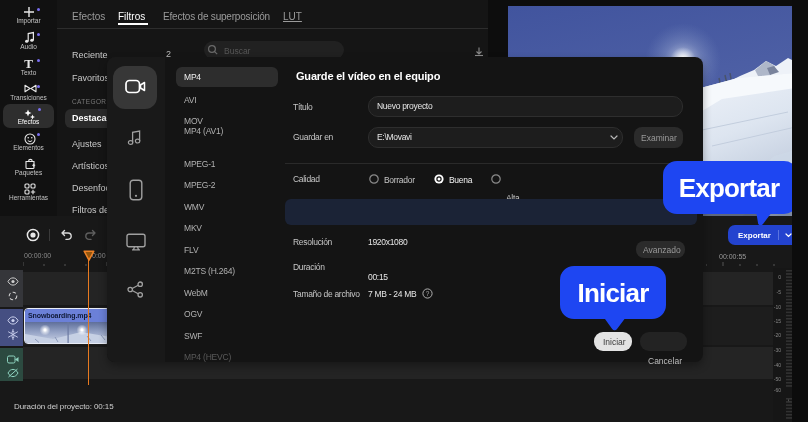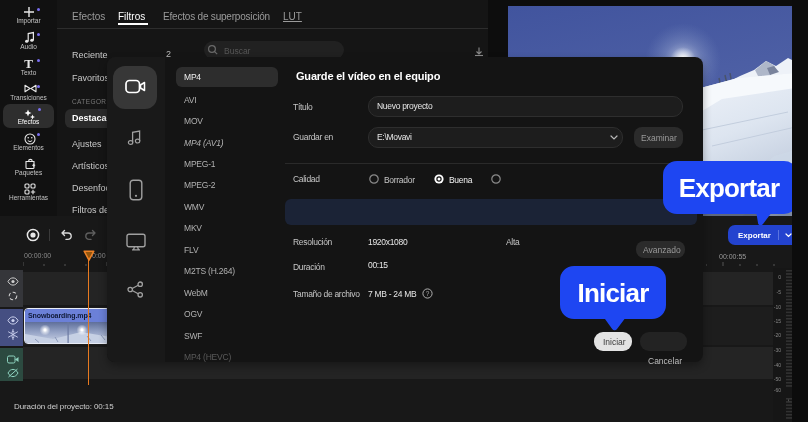--- a/index.html
+++ b/index.html
@@ -301,21 +301,21 @@
       <circle cx="13.2" cy="3.2" r="2.2" fill="none" stroke="#a0a0a0" stroke-width="1.3"></circle>
       <circle cx="3.2" cy="8.5" r="2.2" fill="none" stroke="#a0a0a0" stroke-width="1.3"></circle>
       <circle cx="13.2" cy="13.8" r="2.2" fill="none" stroke="#a0a0a0" stroke-width="1.3"></circle>
       <path d="M5.2 7.5l6-3.2M5.2 9.5l6 3.2" stroke="#a0a0a0" stroke-width="1.3"></path>
     </svg>
 
   <div class="abs" style="left:176px;top:67px;width:102px;height:20px;background:#2d2d2d;border-radius:6px;"></div>
   <div class="fmt" style="top:72px;color:#f0f0f0;">MP4</div>
   <div class="fmt" style="top:95px;">AVI</div>
   <div class="fmt" style="top:116px;">MOV</div>
-  <div class="fmt" style="top:138px;font-style:italic;">MP4 (AV1)</div>
+  <div class="fmt" style="top:126px;">MP4 (AV1)</div>
   <div class="fmt" style="top:159px;">MPEG-1</div>
   <div class="fmt" style="top:180px;">MPEG-2</div>
   <div class="fmt" style="top:202px;">WMV</div>
   <div class="fmt" style="top:223px;">MKV</div>
   <div class="fmt" style="top:245px;">FLV</div>
   <div class="fmt" style="top:266px;">M2TS (H.264)</div>
   <div class="fmt" style="top:288px;">WebM</div>
   <div class="fmt" style="top:309px;">OGV</div>
   <div class="fmt" style="top:331px;">SWF</div>
   <div class="fmt" style="top:352px;color:#5a5a5a;">MP4 (HEVC)</div>
@@ -344,31 +344,31 @@
   <div class="abs lbl" style="left:384px;top:175px;">Borrador</div>
   <svg class="abs" style="left:434px;top:174px;" width="10" height="10" viewBox="0 0 10 10">
       <circle cx="5" cy="5" r="4.6" fill="#fff"></circle>
       <circle cx="5" cy="5" r="2.7" fill="#101010"></circle>
       <circle cx="5" cy="5" r="1.5" fill="#fff"></circle>
     </svg>
   <div class="abs" style="left:449px;top:175px;font-size:8.5px;color:#f2f2f2;letter-spacing:-0.3px;">Buena</div>
   <svg class="abs" style="left:491px;top:174px;" width="10" height="10" viewBox="0 0 10 10">
       <circle cx="5" cy="5" r="4.2" fill="none" stroke="#8a8a8a" stroke-width="1.2"></circle>
     </svg>
-  <div class="abs lbl" style="left:506px;top:193px;margin-top:44px;">Alta</div>
+  <div class="abs lbl" style="left:506px;top:193px;">Alta</div>
 
   <div class="abs" style="left:285px;top:199px;width:412px;height:26px;background:#1b2336;border-radius:6px;"></div>
 
   <div class="abs lbl" style="left:293px;top:237px;">Resolución</div>
   <div class="abs val" style="left:368px;top:237px;">1920x1080</div>
   <div class="abs" style="left:636px;top:241px;width:49px;height:17px;background:#2b2b2b;border-radius:8px;"></div>
   <div class="abs" style="left:643px;top:245px;font-size:8.5px;color:#9a9a9a;">Avanzado</div>
 
   <div class="abs lbl" style="left:293px;top:262px;">Duración</div>
-  <div class="abs val" style="left:368px;top:260px;">00:15</div>
+  <div class="abs val" style="left:368px;top:272px;">00:15</div>
 
   <div class="abs lbl" style="left:293px;top:289px;">Tamaño de archivo</div>
   <div class="abs val" style="left:368px;top:289px;">7 MB - 24 MB</div>
   <svg class="abs" style="left:422px;top:288px;" width="11" height="11" viewBox="0 0 11 11">
       <circle cx="5.5" cy="5.5" r="4.6" fill="none" stroke="#b0b0b0" stroke-width="1"></circle>
       <text x="5.5" y="7.8" font-size="6.5" fill="#b0b0b0" text-anchor="middle" font-family="Liberation Sans">?</text>
     </svg>
 
   <div class="abs" style="left:594px;top:332px;width:38px;height:19px;background:#e3e3e3;border-radius:9px;"></div>
   <div class="abs" style="left:603px;top:337px;font-size:8.5px;color:#3a3a3a;">Iniciar</div>

